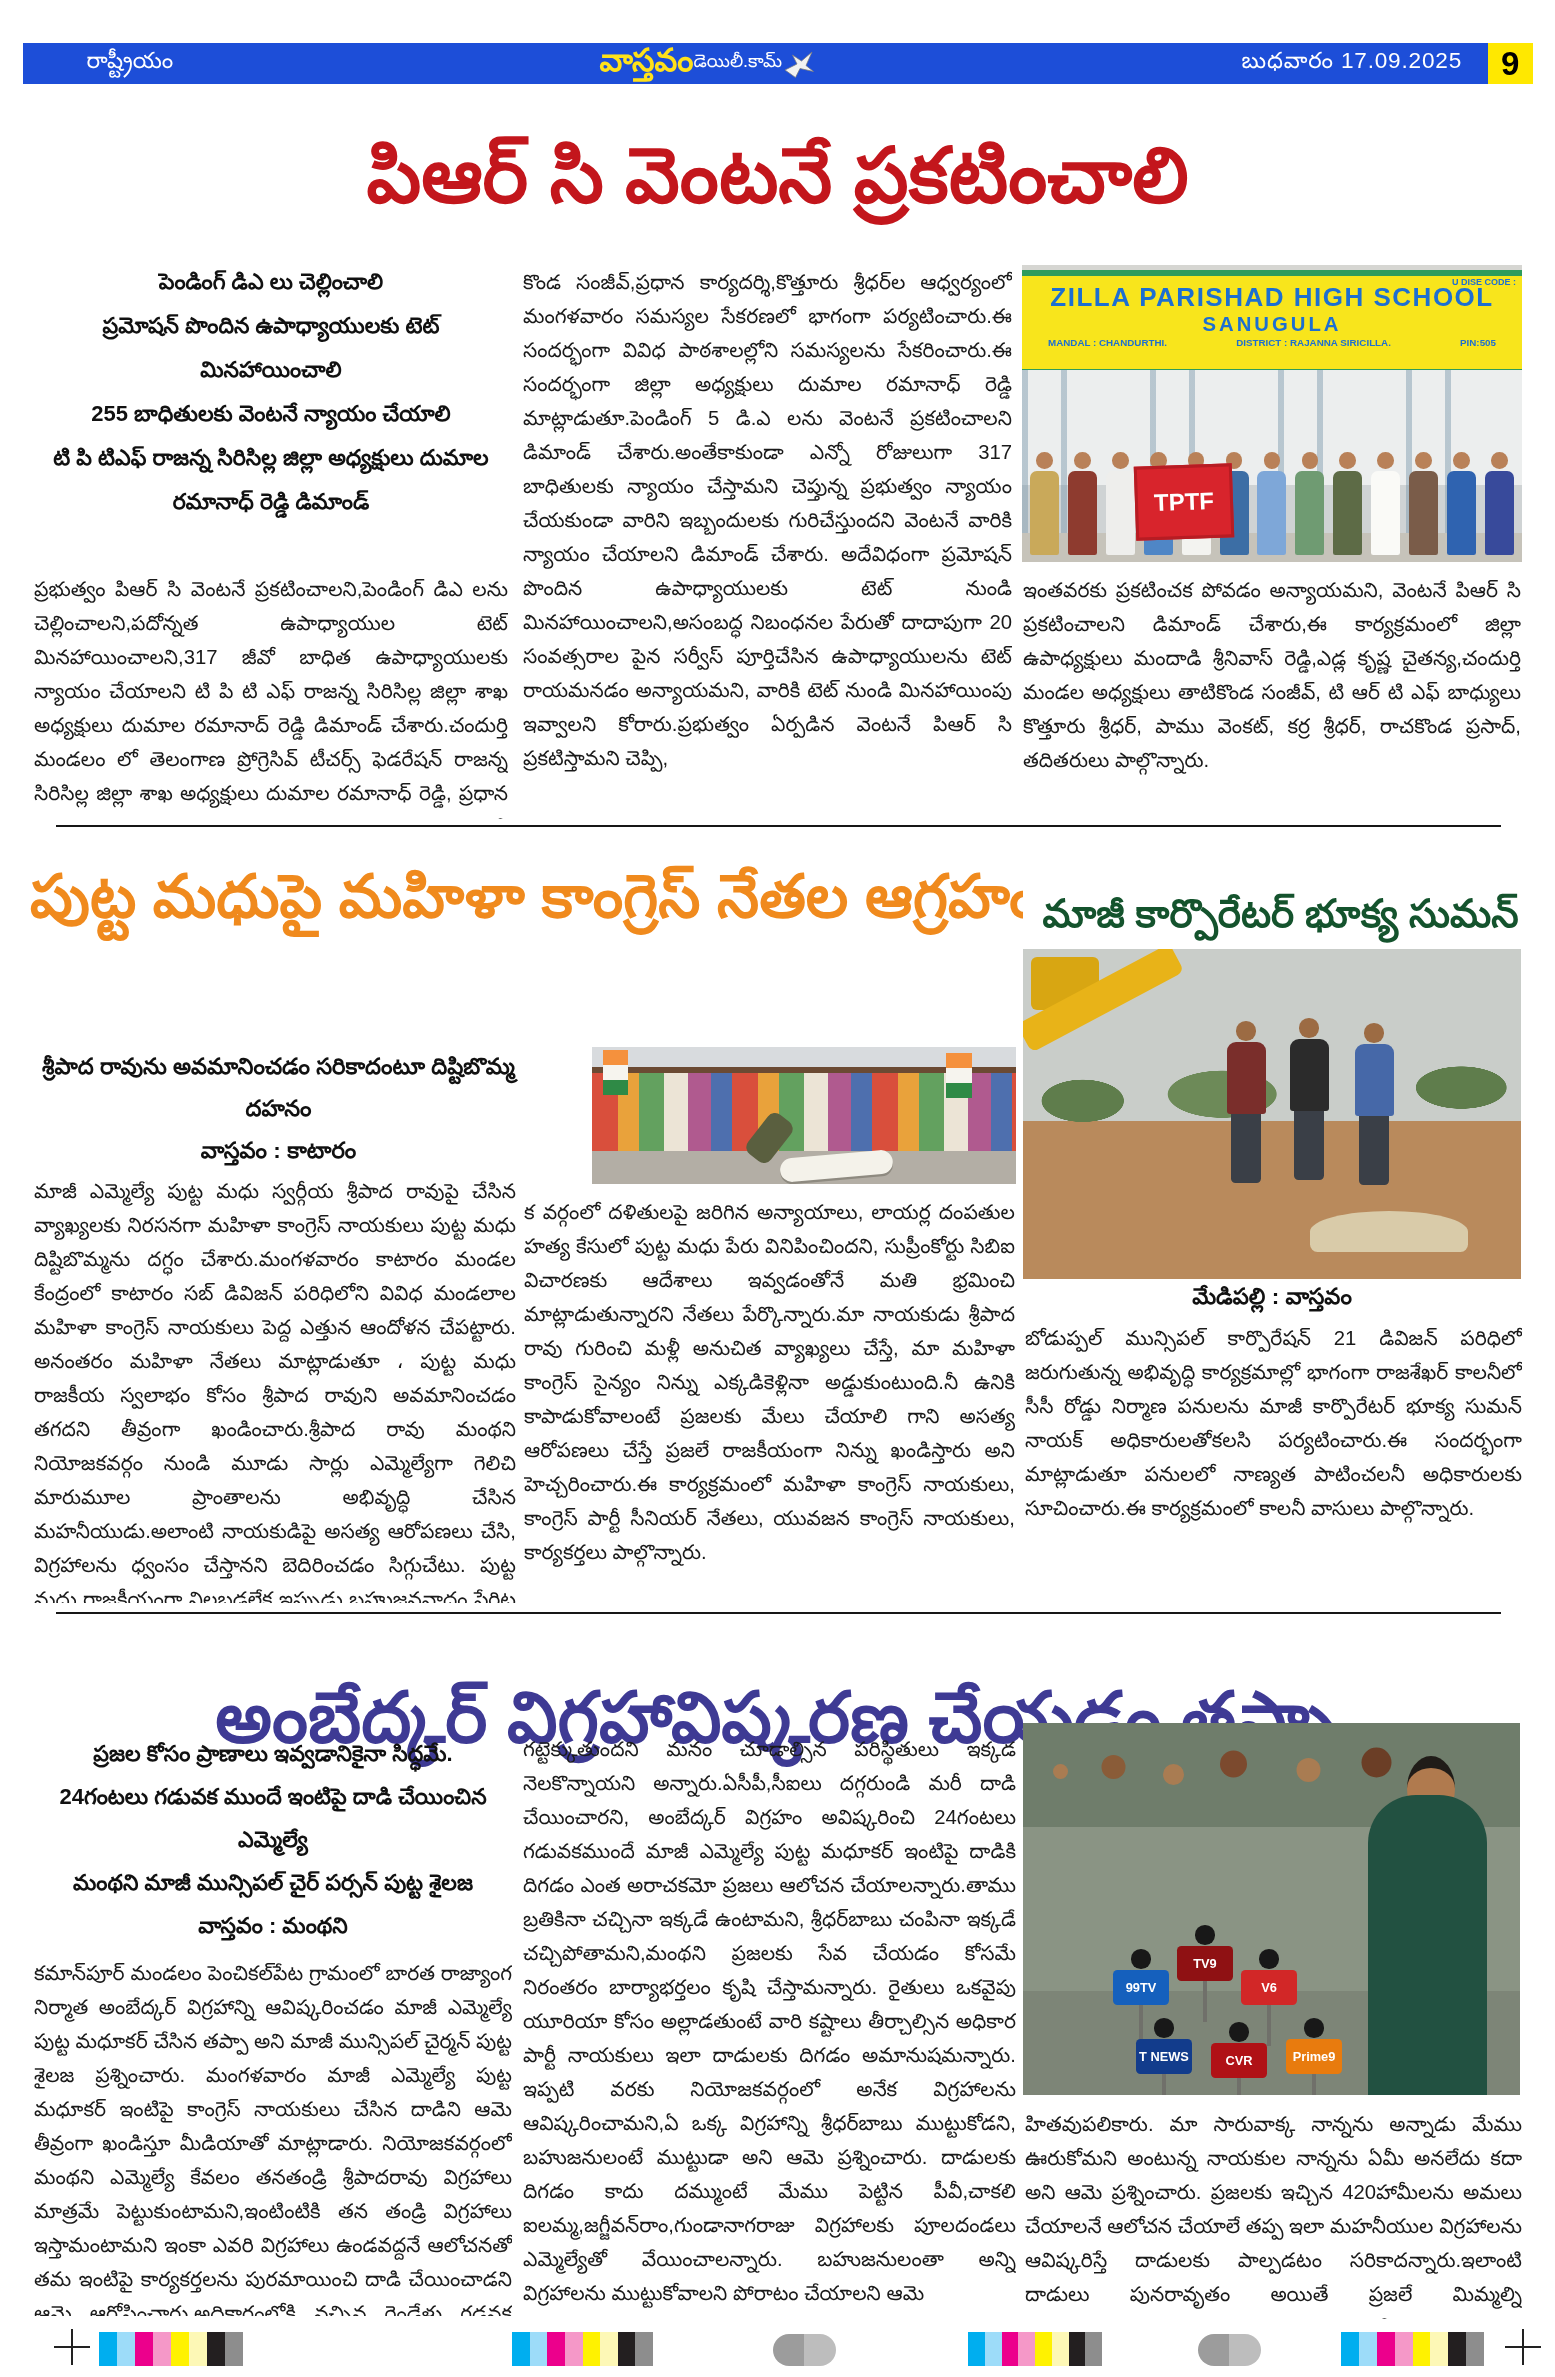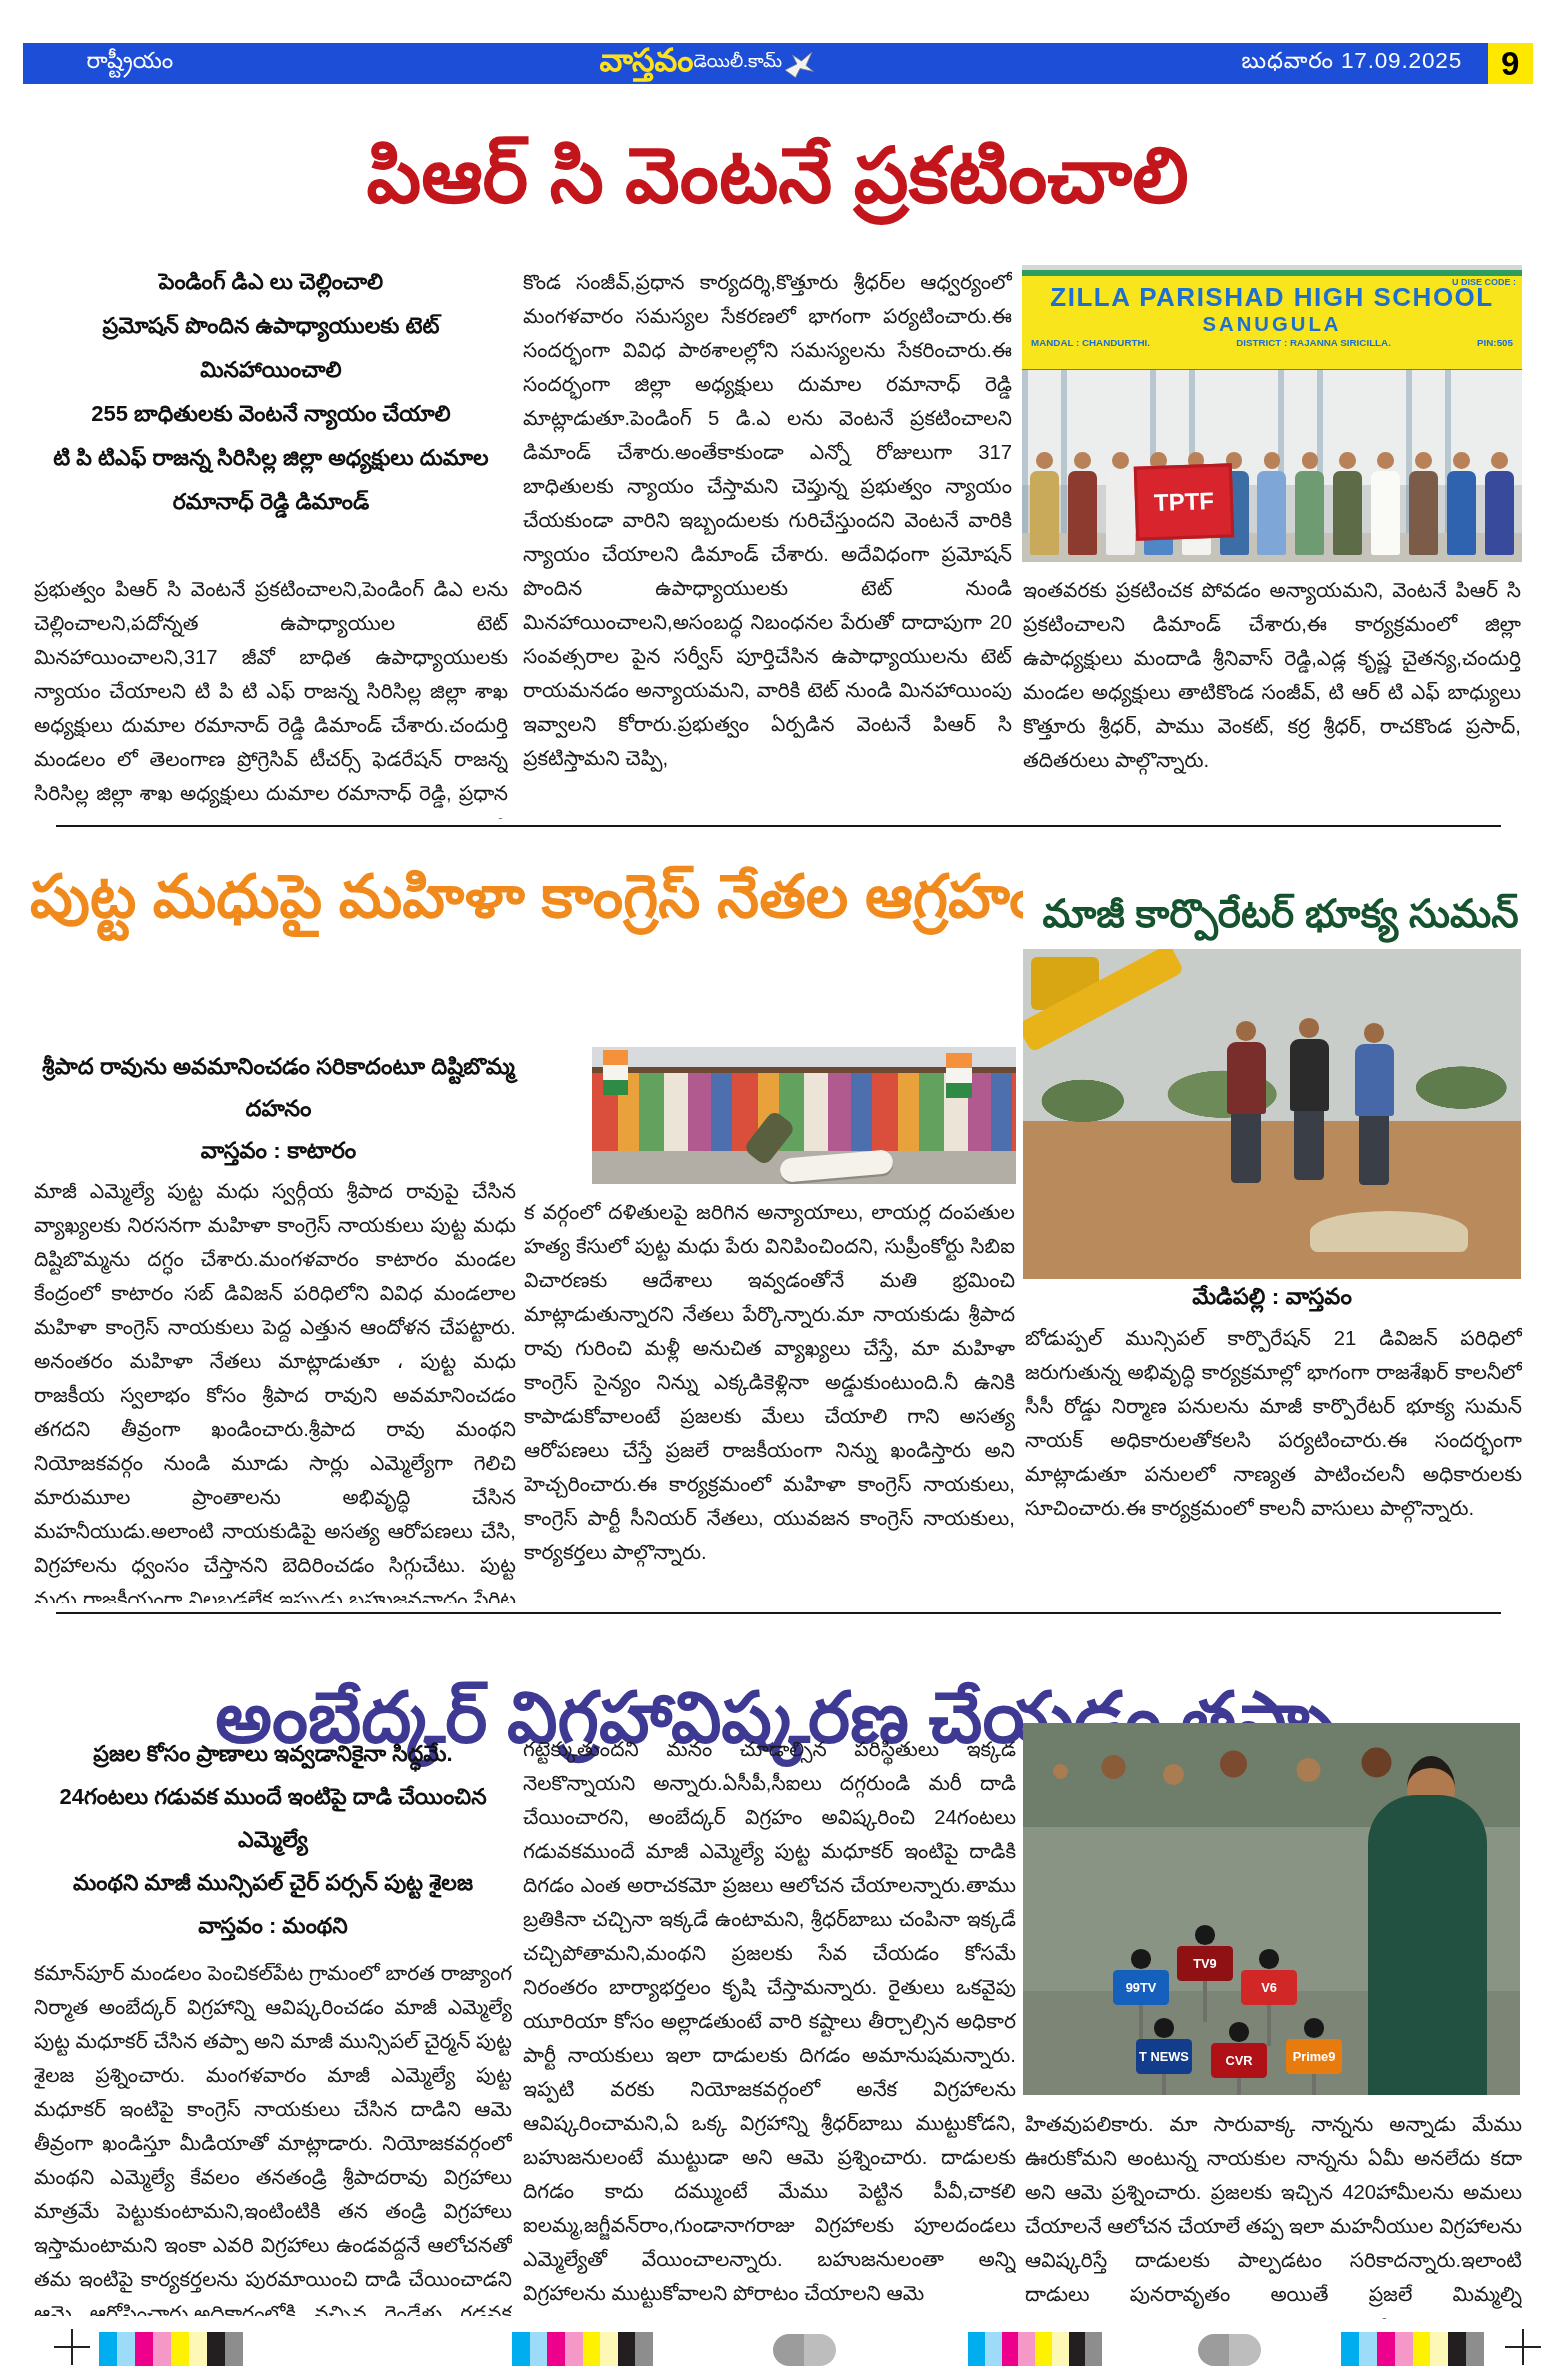--- a/index.html
+++ b/index.html
@@ -42,21 +42,21 @@
   
   .photo { position:absolute; overflow:hidden; background:#d6d6d2; }
 
   
   .photo1 { left:1022px; top:265px; width:500px; height:297px; }
   .p1-sign { position:absolute; top:4.5px; left:0; right:0; height:93px; background:#f8e51c;
              border-top:6.8px solid #2e9c5c; border-bottom:6.8px solid #2e9c5c; text-align:center; }
   .p1-code { position:absolute; top:1.5px; right:6px; font-size:9px; font-weight:bold; color:#1d6fd1; }
   .p1-l1 { color:#1d6fd1; font-weight:bold; font-size:26px; letter-spacing:1.5px; margin-top:6px; white-space:nowrap; overflow:hidden; }
   .p1-l2 { color:#1d6fd1; font-weight:bold; font-size:20.3px; letter-spacing:3px; }
-  .p1-l3 { display:flex; justify-content:space-between; padding:0 9px; color:#1d6fd1;
+  .p1-l3 { display:flex; justify-content:space-between; padding:0 26px; color:#1d6fd1;
            font-size:9.8px; font-weight:bold; margin-top:1.5px; }
   .p1-building { position:absolute; top:105px; bottom:0; left:0; right:0;
       background:
         repeating-linear-gradient(90deg, rgba(120,150,170,.45) 0 6px, transparent 6px 39px, rgba(120,150,170,.45) 39px 45px, transparent 45px 128px),
         linear-gradient(#eceeee 0 60%, #cfd3d4 60% 100%); }
   .p1-floor { position:absolute; bottom:0; left:0; right:0; height:29px; background:#c6c3ba; }
   .p1-people { position:absolute; bottom:7.5px; left:6px; right:6px; height:114px;
                display:flex; justify-content:space-between; align-items:flex-end; }
   .person { width:33px; display:flex; flex-direction:column; align-items:center; }
   .person .hd { width:16.6px; height:16.6px; border-radius:50%; background:#b98158; margin-bottom:1.5px; }

